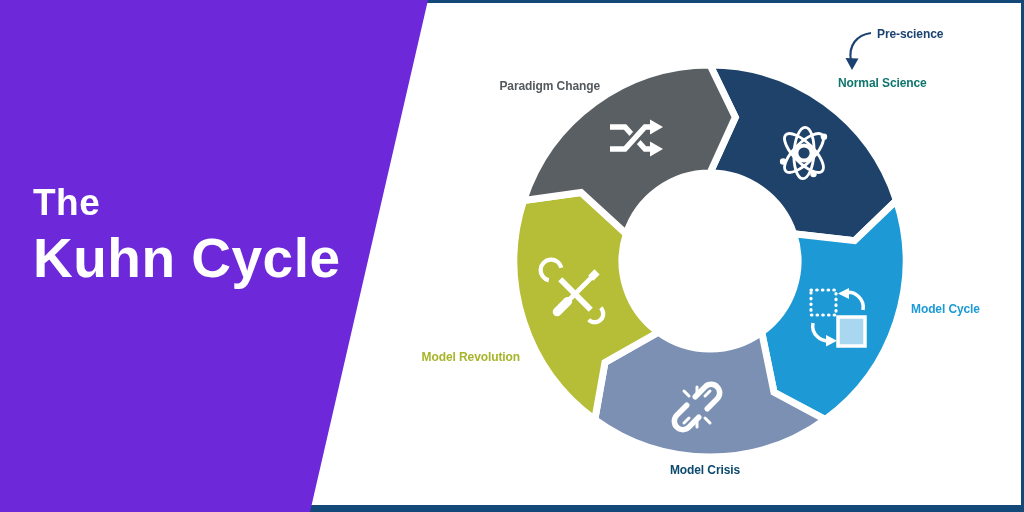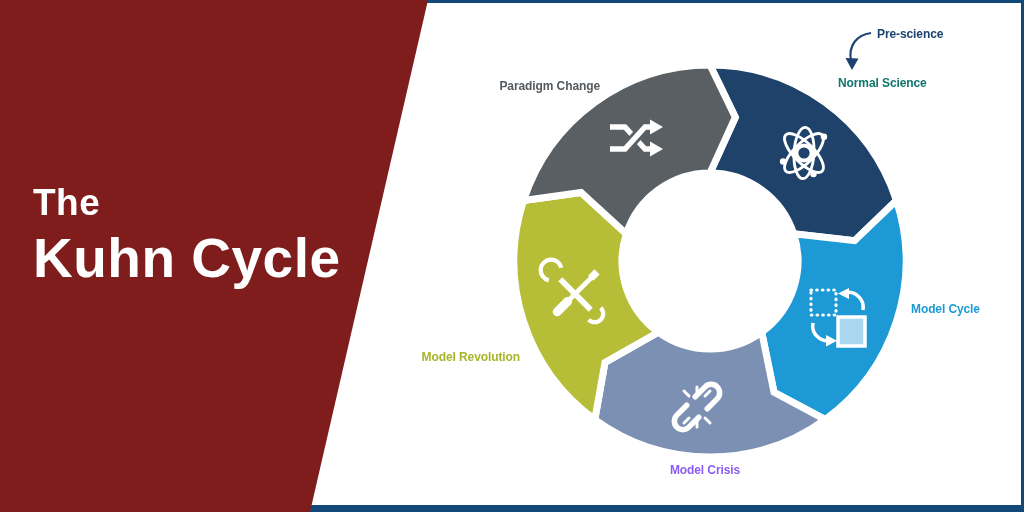--- a/index.html
+++ b/index.html
@@ -36,21 +36,21 @@
 </style>
 </head>
 <body>
 
 <div id="stage">
 
   <div class="border-top" style="background: rgb(19, 73, 120);"></div>
   <div class="border-right" style="background: rgb(19, 73, 120);"></div>
   <div class="border-bottom" style="background: rgb(19, 73, 120);"></div>
 
-  <div id="left-panel" style="background: #7f1d1d;">
+  <div id="left-panel" style="background: #6d28d9;">
     <div id="title">
       <div class="line1">The</div>
       <div class="line2">Kuhn Cycle</div>
     </div>
   </div>
 
   <svg id="donut" width="1024" height="512" viewBox="0 0 1024 512">
     <defs>
 
       <g id="atom-icon" fill="none" stroke="currentColor">
@@ -145,16 +145,16 @@
 
     <g>
       <path d="M 871,33 C 857,35 848,45 851,61" fill="none" stroke="#1B4270" stroke-width="2.2"></path>
       <path d="M 845.5,58 L 852,70 L 858.5,58.5 Z" fill="#1B4270"></path>
     </g>
   </svg>
 
   <div class="ring-label lbl-pre-science" style="color:#1B4270">Pre-science</div>
   <div class="ring-label lbl-normal-science" style="color: #0f766e;">Normal Science</div>
   <div class="ring-label lbl-model-drift" style="color: rgb(29, 154, 214);">Model Cycle</div>
-  <div class="ring-label lbl-model-crisis" style="color: #8b5cf6;">Model Crisis</div>
+  <div class="ring-label lbl-model-crisis" style="color: #0c4a6e;">Model Crisis</div>
   <div class="ring-label lbl-model-revolution" style="color: rgb(168, 181, 43);">Model Revolution</div>
   <div class="ring-label lbl-paradigm-change" style="color: rgb(84, 89, 93);">Paradigm Change</div>
 </div>
 
 </body></html>

